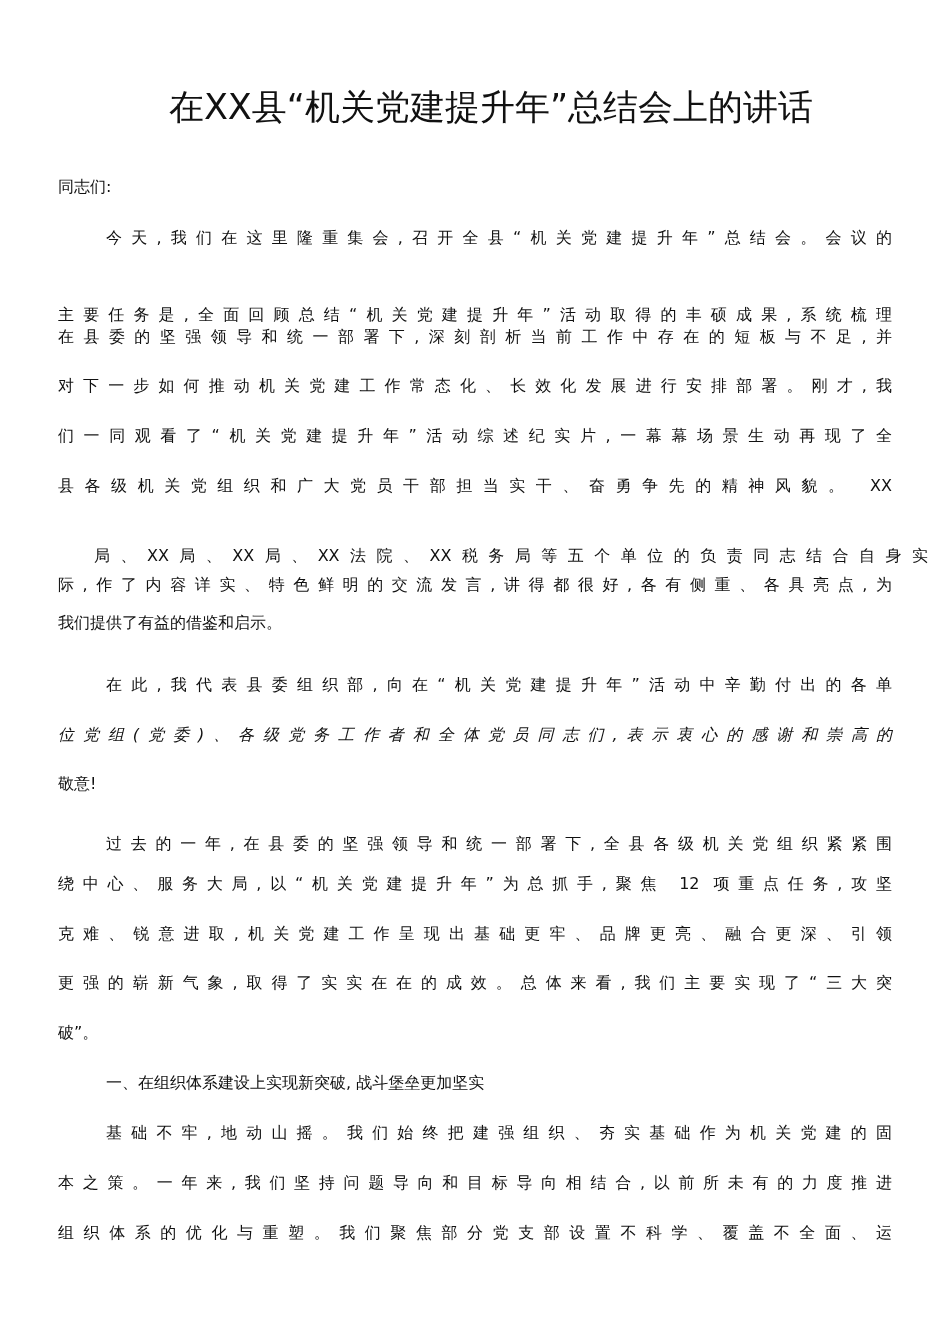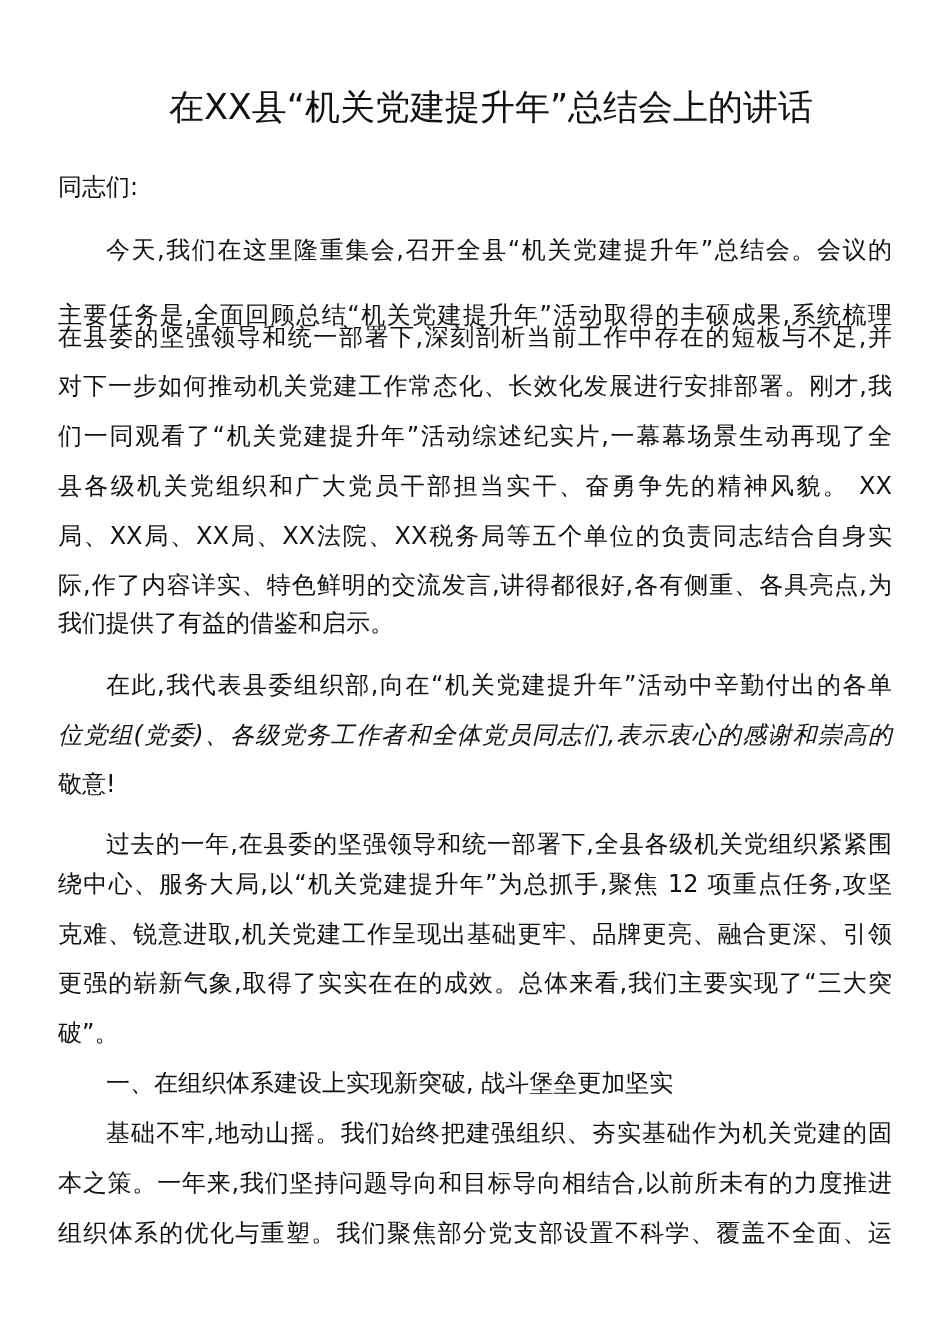--- a/index.html
+++ b/index.html
@@ -1,40 +1,40 @@
 <!DOCTYPE html>
 <html><head>
 <meta charset="utf-8">
 <style>
   html, body { margin: 0; padding: 0; background: #ffffff; }
   body { width: 950px; height: 1344px; position: relative; overflow: hidden;
          font-family: "DejaVu Sans", "Liberation Sans", sans-serif; color: #111; }
   .title { position: absolute; left: 0; width: 950px; top: 66px; text-align: center;
            font-size: 35px; line-height: 50px; letter-spacing: 0px; color: #111; }
-  .line { position: absolute; left: 58px; width: 834px; font-size: 24px; line-height: 30px;
+  .line { position: absolute; left: 58px; width: 834px; font-size: 16px; line-height: 30px;
           white-space: nowrap; text-align: justify; text-align-last: justify; color: #111; }
   .line.last { text-align-last: left; }
   .line.indent { left: 106px; width: 786px; }
 </style>
 </head>
 <body>
 
 <div>
   <h1 class="title" style="margin:16px;font-weight:normal;">在XX县“机关党建提升年”总结会上的讲话</h1>
 
   <div class="line last" style="top:172px;">同志们:</div>
 
   <div id="body-lines">
-      <div class="line indent" style="top: 223px; margin-top: 12px;">今天,我们在这里隆重集会,召开全县“机关党建提升年”总结会。会议的</div>
+      <div class="line indent" style="top: 223px;">今天,我们在这里隆重集会,召开全县“机关党建提升年”总结会。会议的</div>
       <div class="line" style="top: 272px; margin-top: 28px;">主要任务是,全面回顾总结“机关党建提升年”活动取得的丰硕成果,系统梳理</div>
       <div class="line" style="top: 322px;">在县委的坚强领导和统一部署下,深刻剖析当前工作中存在的短板与不足,并</div>
       <div class="line" style="top: 371px;">对下一步如何推动机关党建工作常态化、长效化发展进行安排部署。刚才,我</div>
       <div class="line" style="top: 421px;">们一同观看了“机关党建提升年”活动综述纪实片,一幕幕场景生动再现了全</div>
       <div class="line" style="top: 471px;">县各级机关党组织和广大党员干部担当实干、奋勇争先的精神风貌。 XX</div>
-      <div class="line" style="top: 521px;">局、XX局、XX局、XX法院、XX税务局等五个单位的负责同志结合自身实</div>
+      <div class="line" style="top: 541px; margin-left: 36px;">局、XX局、XX局、XX法院、XX税务局等五个单位的负责同志结合自身实</div>
       <div class="line" style="top: 570px;">际,作了内容详实、特色鲜明的交流发言,讲得都很好,各有侧重、各具亮点,为</div>
       <div class="line last" style="top: 608px;">我们提供了有益的借鉴和启示。</div>
       <div class="line indent" style="top: 670px;">在此,我代表县委组织部,向在“机关党建提升年”活动中辛勤付出的各单</div>
       <div class="line" style="top: 720px; font-style: italic;">位党组(党委)、各级党务工作者和全体党员同志们,表示衷心的感谢和崇高的</div>
       <div class="line last" style="top: 769px;">敬意!</div>
       <div class="line indent" style="top: 819px; margin-top: 10px;">过去的一年,在县委的坚强领导和统一部署下,全县各级机关党组织紧紧围</div>
       <div class="line" style="top: 869px;">绕中心、服务大局,以“机关党建提升年”为总抓手,聚焦 12 项重点任务,攻坚</div>
       <div class="line" style="top: 919px;">克难、锐意进取,机关党建工作呈现出基础更牢、品牌更亮、融合更深、引领</div>
       <div class="line" style="top: 968px;">更强的崭新气象,取得了实实在在的成效。总体来看,我们主要实现了“三大突</div>
       <div class="line last" style="top: 1018px;">破”。</div>

